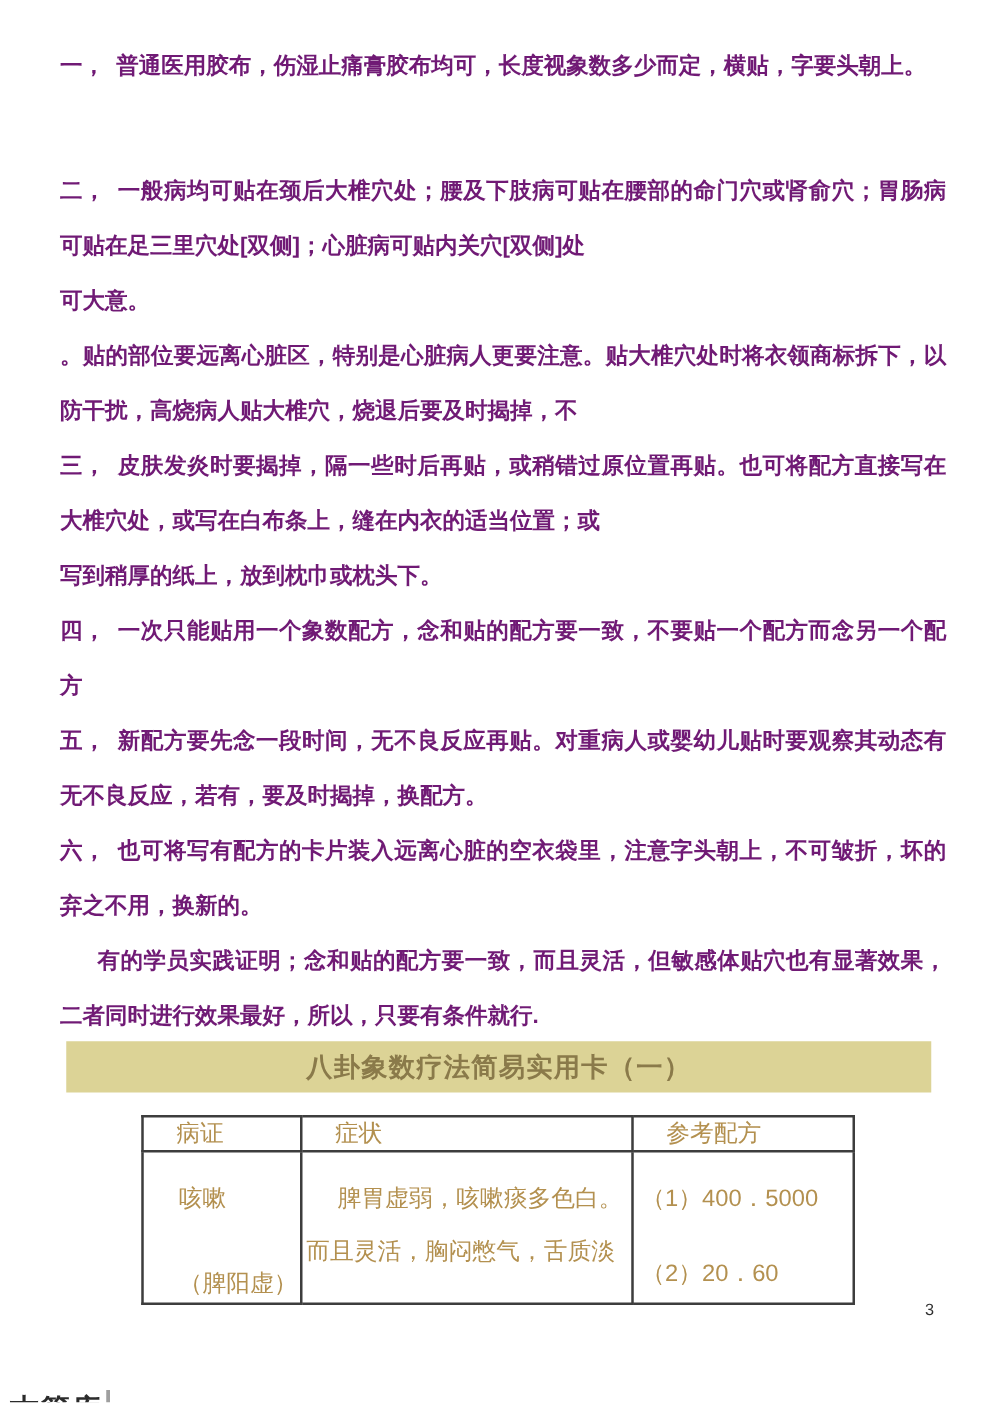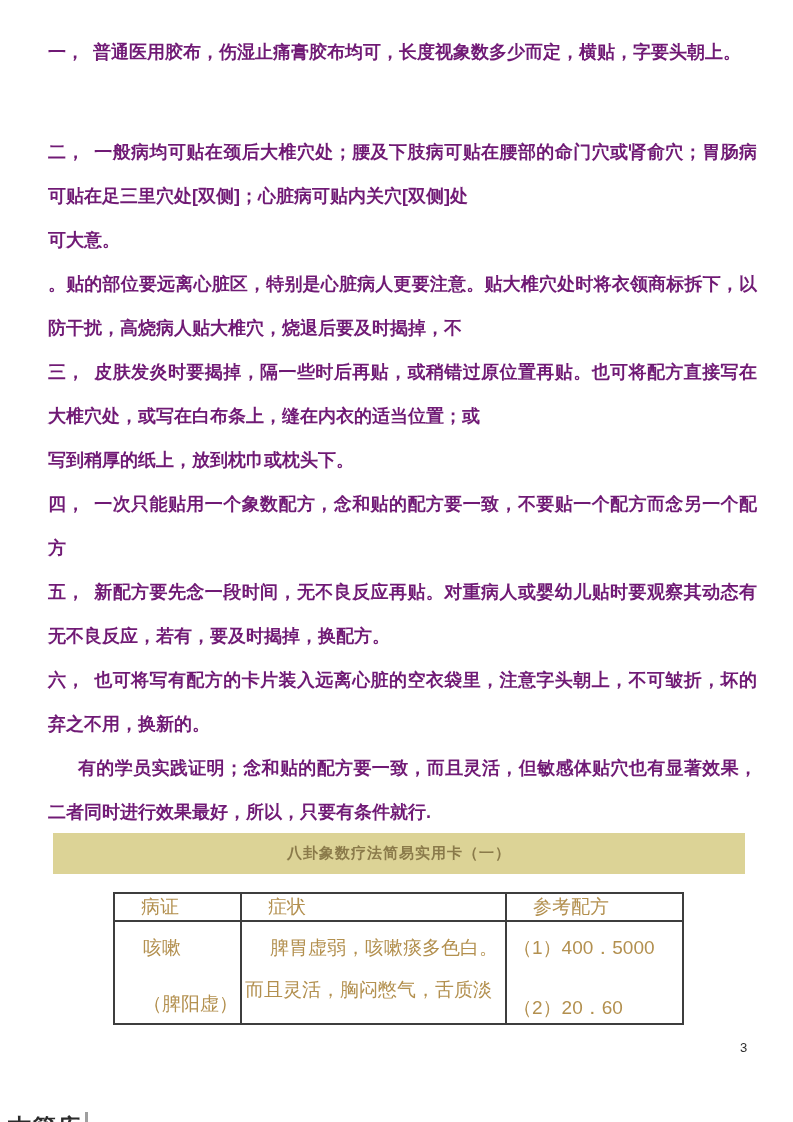--- a/index.html
+++ b/index.html
@@ -20,40 +20,40 @@
   }
   .para.gap-after { margin-bottom:56px; }
   .para.indent-2 { text-indent:30px; }
 
   .banner {
     position:absolute; left:53px; top:833px; width:692px; height:41px;
     background:#dcd396;
     display:flex; align-items:center; justify-content:center;
   }
   .banner-title {
-    color:#8a7a4a; font-size:15px; font-weight:bold; letter-spacing:1px;
+    color:#8a7a4a; font-size:21px; font-weight:bold; letter-spacing:1px;
   }
 
   table.card {
     position:absolute; left:113px; top:892px;
     border-collapse:collapse; table-layout:fixed;
     color:#b3904f;
   }
   table.card th, table.card td {
     border:2px solid #3d3d3d; font-weight:normal;
     font-size:19px; vertical-align:top;
   }
   th.h { height:24px; text-align:left; padding-left:26px; vertical-align:middle; }
   col.c1 { width:127px; }
   col.c2 { width:265px; }
   col.c3 { width:177px; }
-  td.cell { height:103px; padding-top:12px; }
+  td.cell { height:103px; padding-top:24px; }
   td.cell .ln { line-height:28px; }
   td.c1-cell { padding-left:28px; }
-  td.c1-cell .ln2 { margin-top:28px; }
+  td.c1-cell .ln2 { margin-top:40px; }
   td.c2-cell { padding-left:3px; }
   td.c2-cell .ln1 { text-indent:25px; }
   td.c2-cell .ln2 { margin-top:14px; }
   td.c3-cell { padding-left:6px; }
   td.c3-cell .ln2 { margin-top:32px; }
 
   .page-number {
     position:absolute; left:740px; top:1040px;
     font-size:13px; color:#2f2f2f;
   }

